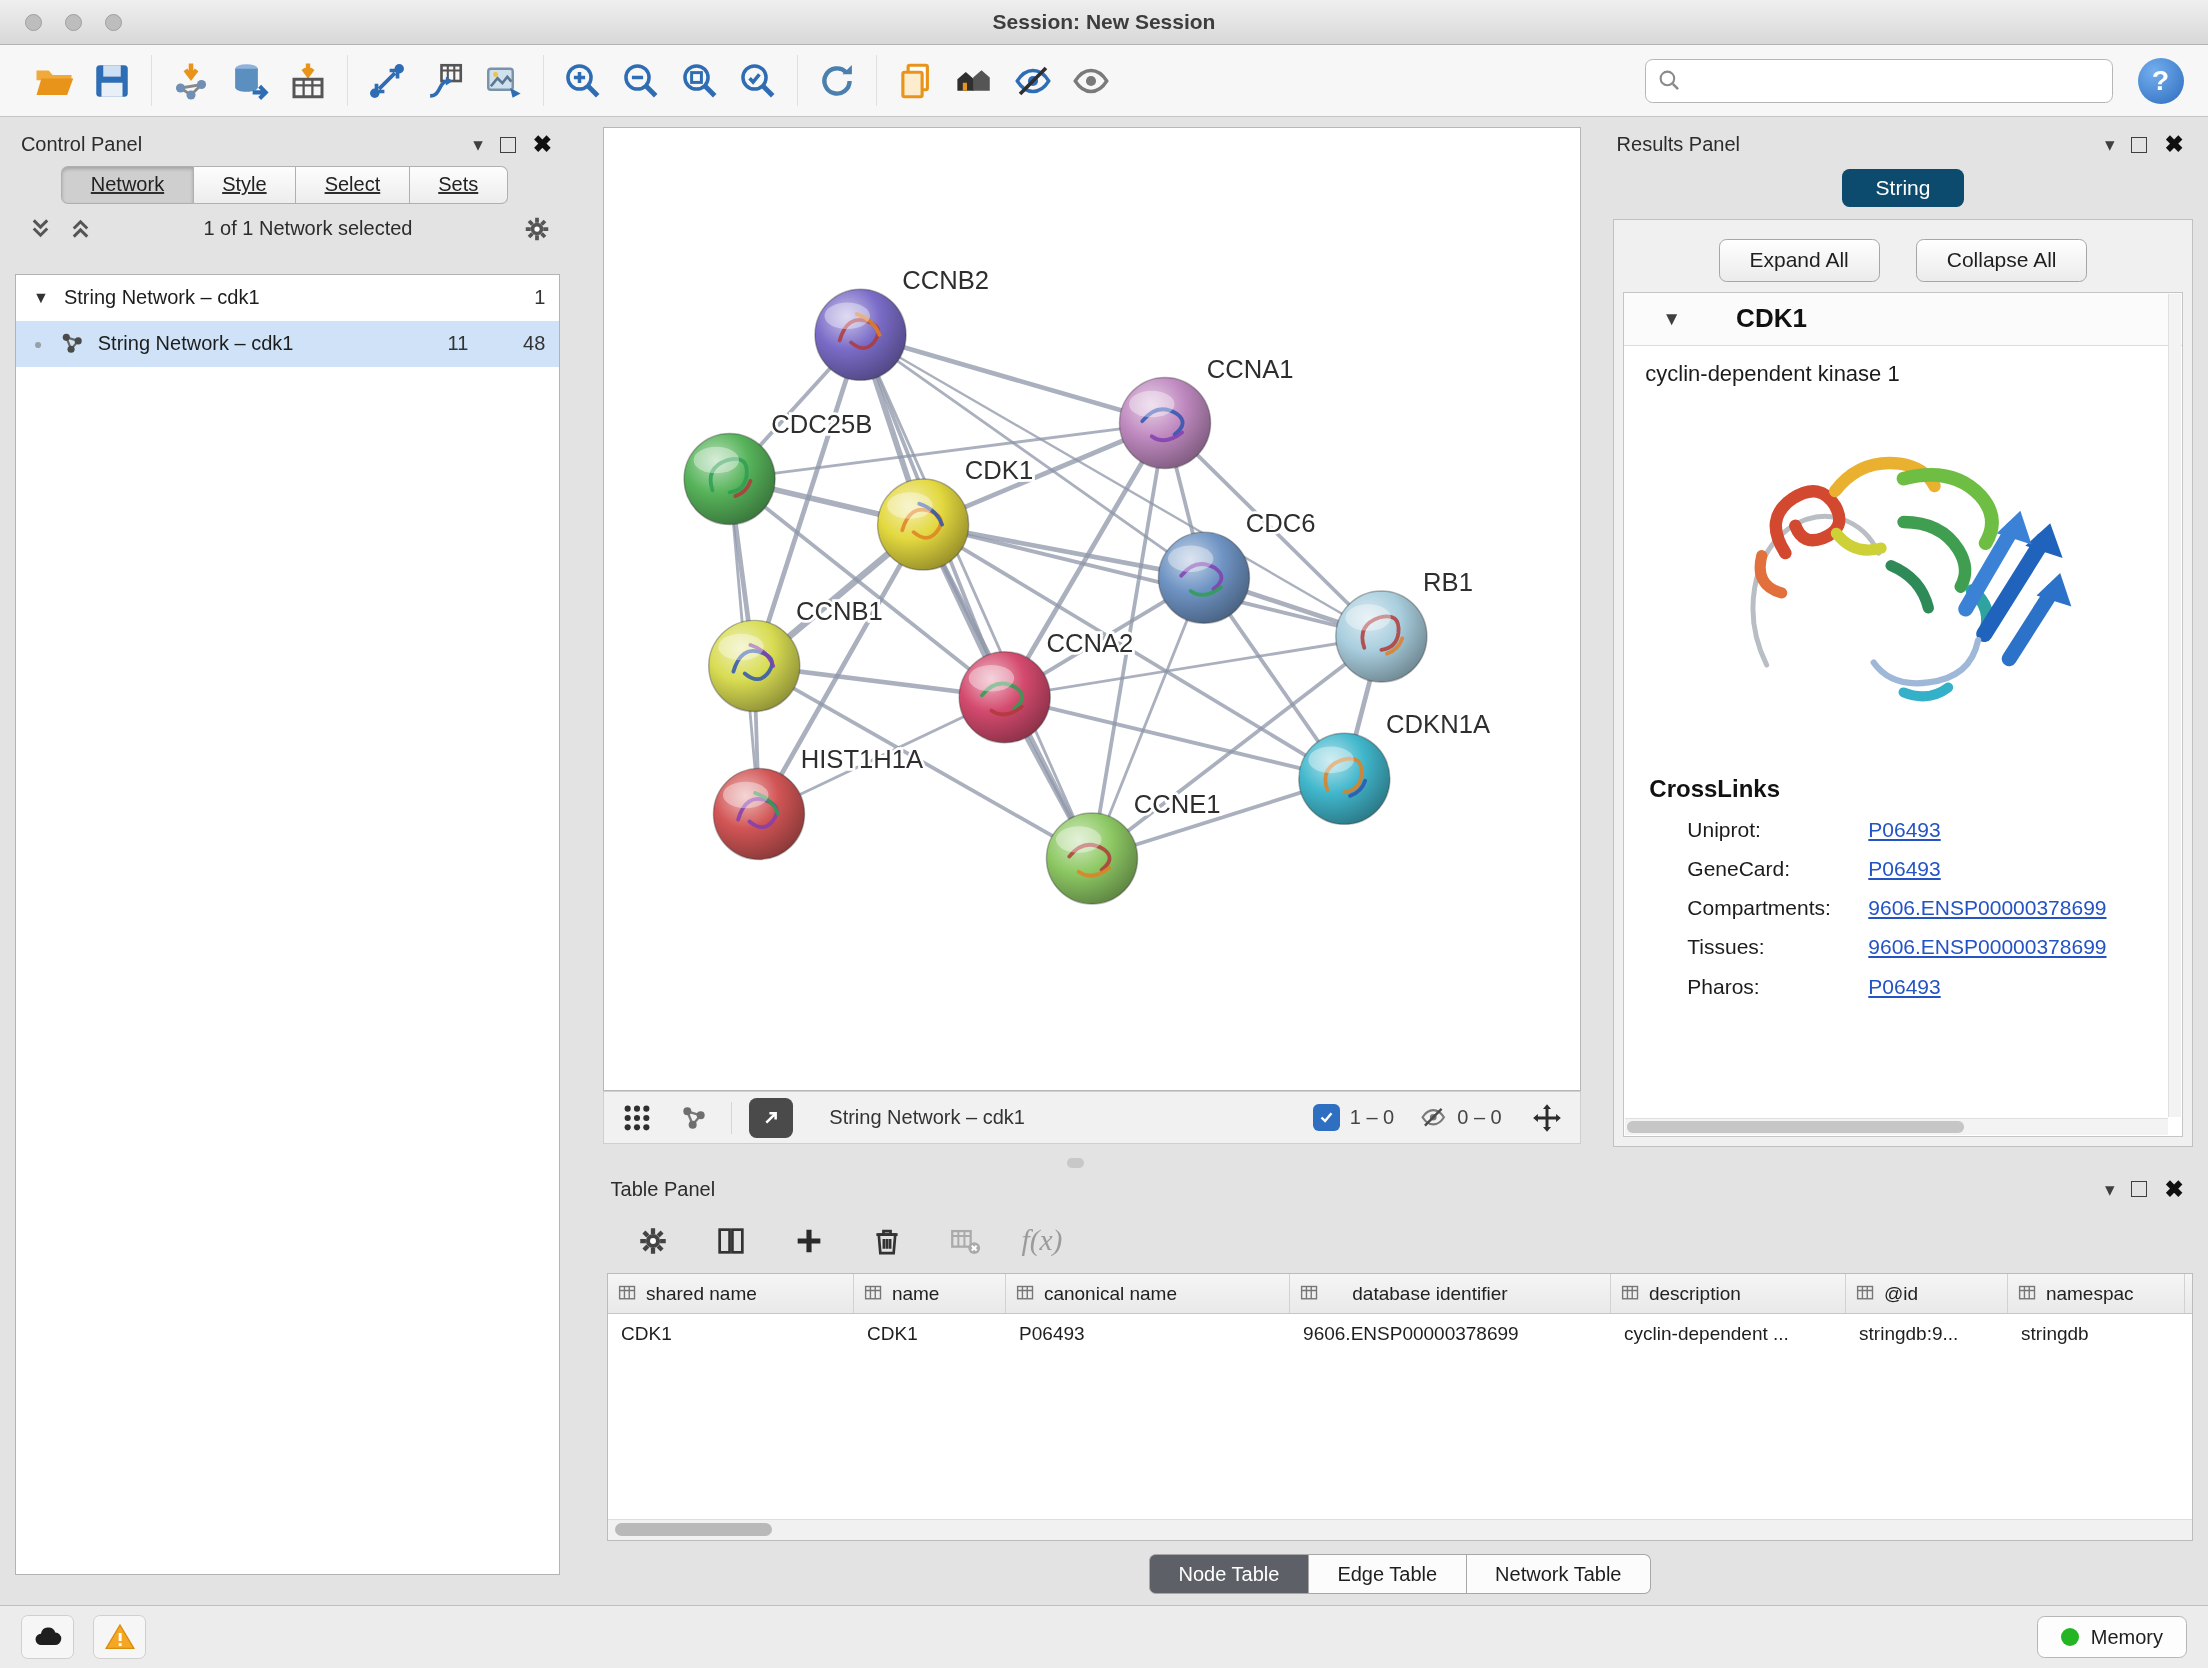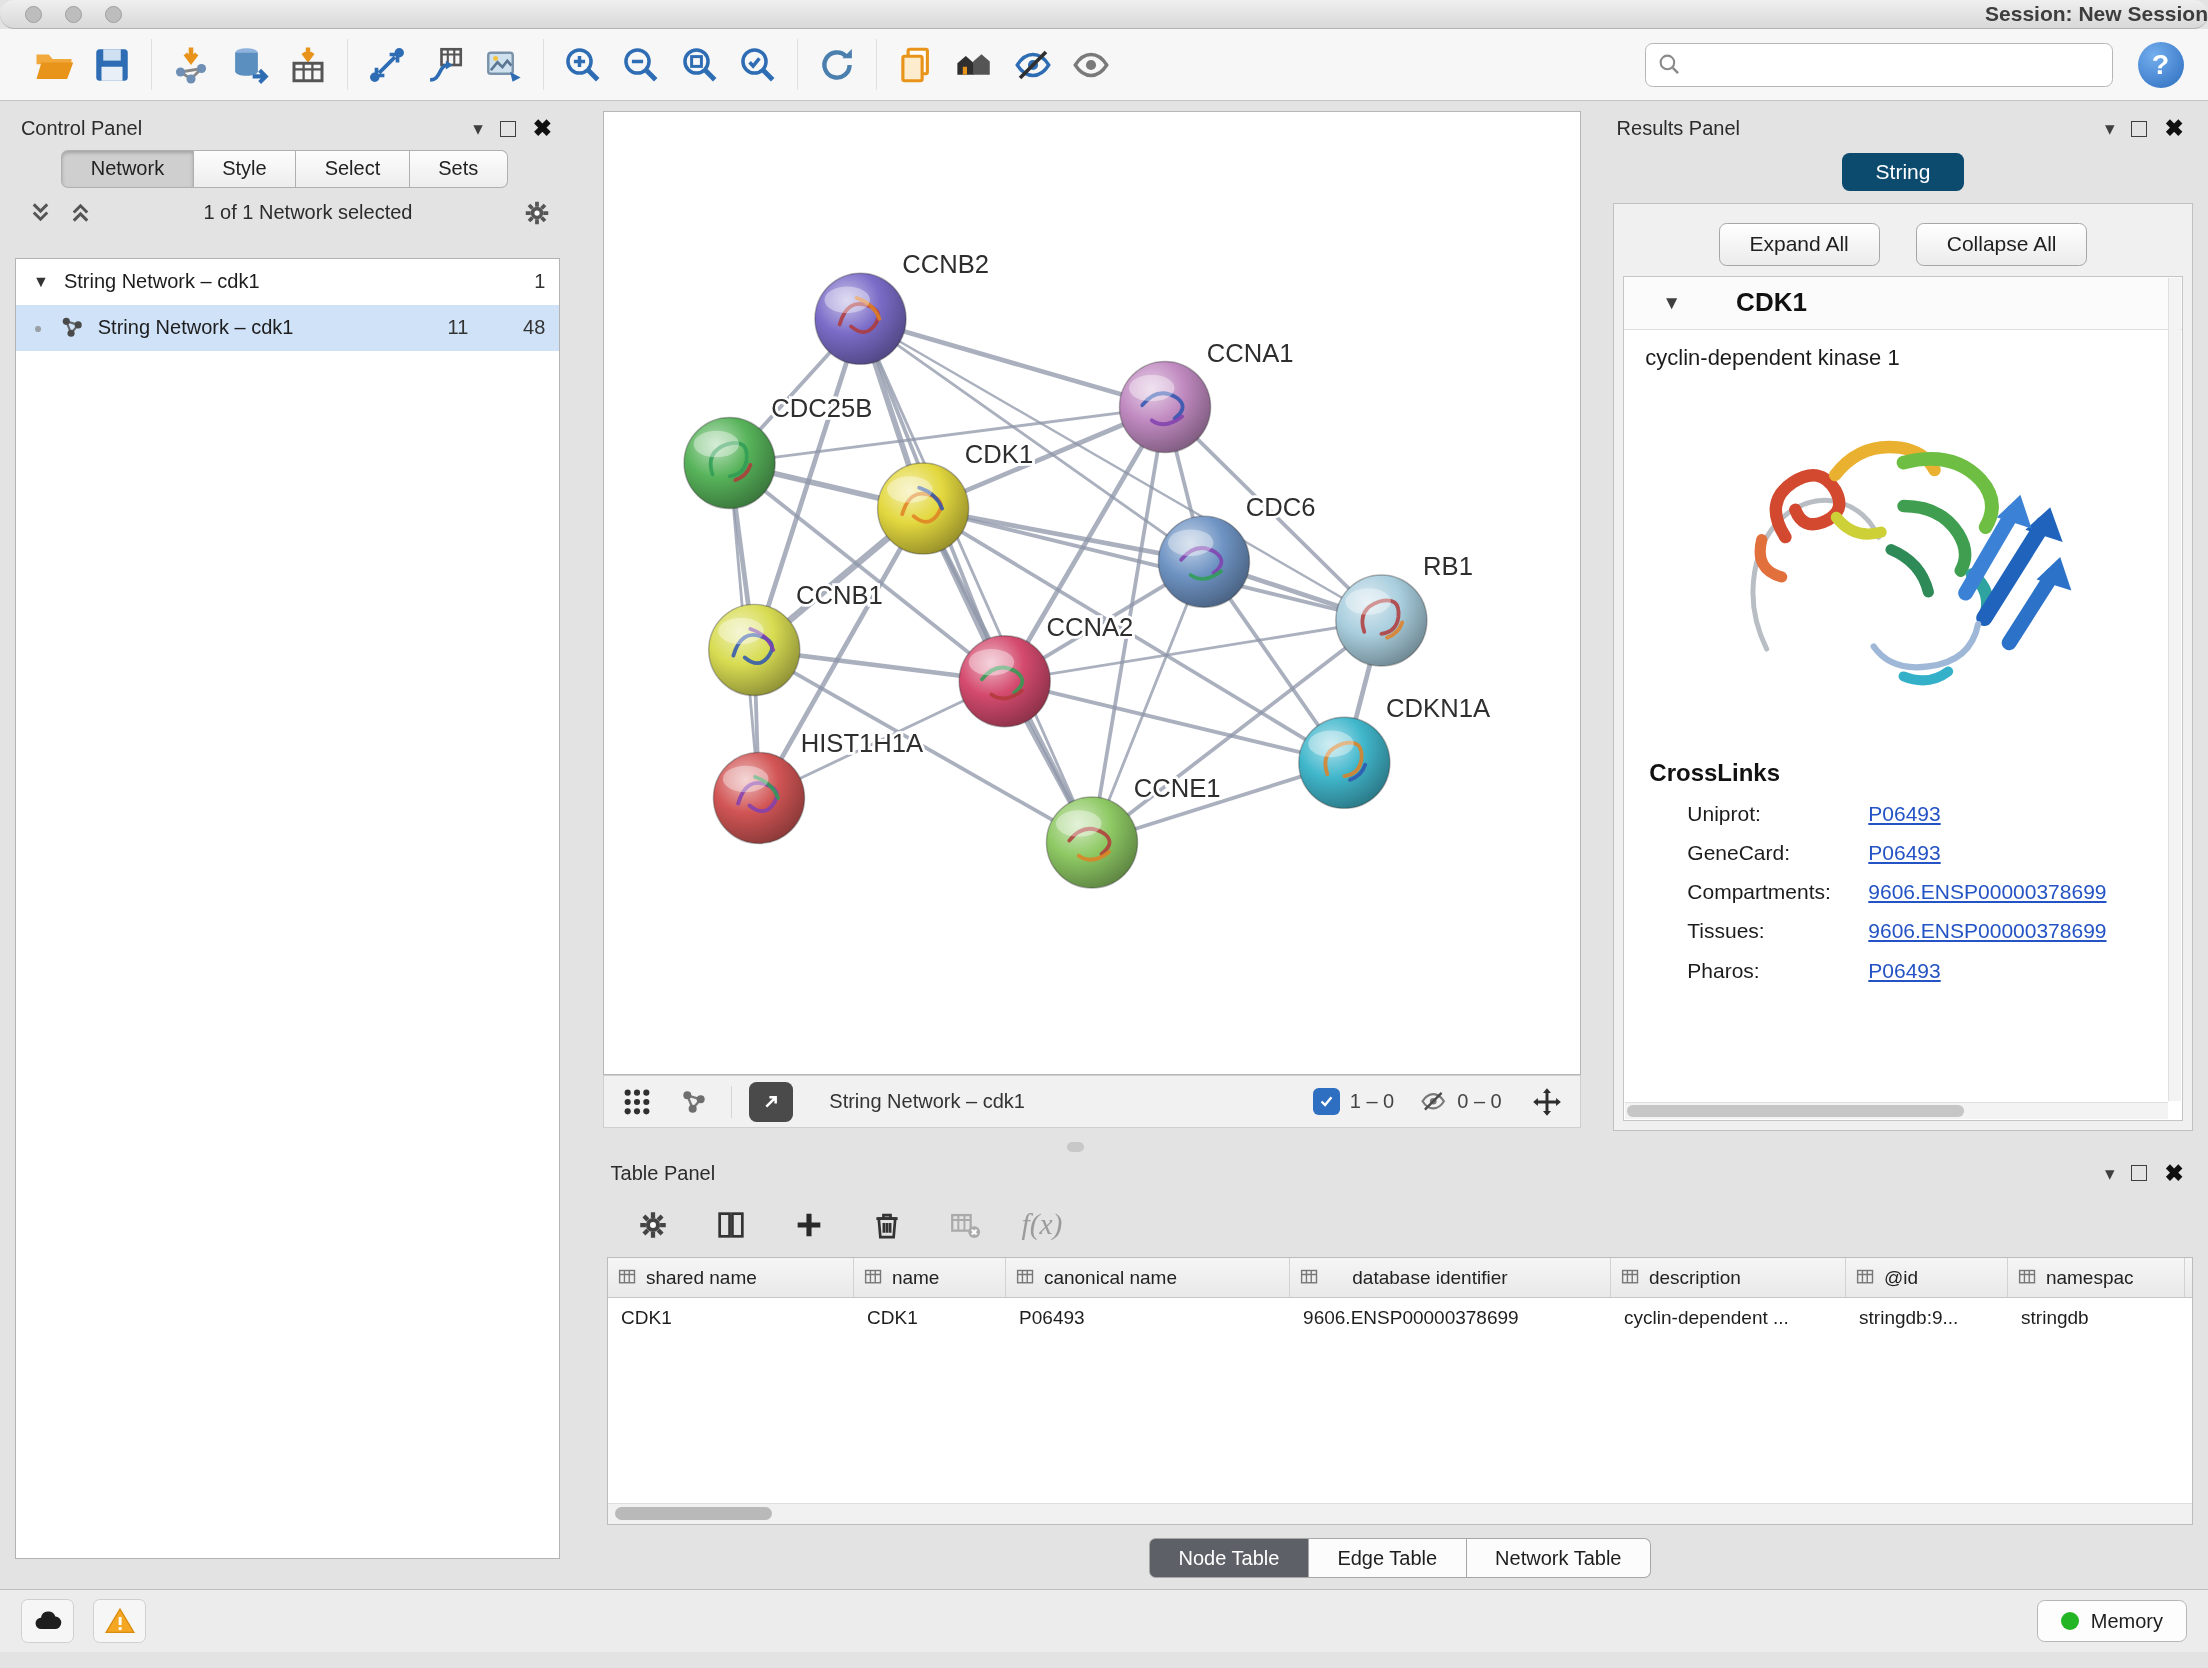--- a/index.html
+++ b/index.html
@@ -1,21 +1,21 @@
 <!DOCTYPE html>
 <html style="font-size:15px"><head>
 <meta charset="utf-8">
 <style>
   * { box-sizing: border-box; margin: 0; padding: 0; }
   html,body { width:2208px; height:1668px; overflow:hidden; }
   body { font-family:"Liberation Sans", sans-serif; background:#e3e3e3; color:#2e2e2e; }
 
   
-  .titlebar { height:29px; background:linear-gradient(#efefef,#d8d8d8); border-bottom:1px solid #b2b2b2;
-              position:relative; display:flex; align-items:center; justify-content:flex-end;border-radius:19px; }
+  .titlebar { height:45px; background:linear-gradient(#efefef,#d8d8d8); border-bottom:1px solid #b2b2b2;
+              position:relative; display:flex; align-items:center; justify-content:center; }
   .traffic { position:absolute; left:25px; top:0; height:100%; display:flex; align-items:center; gap:23px; }
   .tl { width:17px; height:17px; border-radius:50%; background:#bdbdbd; border:1px solid #9f9f9f; }
   .win-title { font-size:21px; font-weight:bold; color:#3d3d3d; }
 
   
   .toolbar { height:72px; background:#f7f7f7; border-bottom:1px solid #c5c5c5; display:flex; align-items:center; padding:0 15px; }
   .tb-groups { display:flex; align-items:center; }
   .tb-group { display:flex; align-items:center; gap:7.6px; padding:0 13.3px; }
   .tb-group + .tb-group { border-left:1px solid #e0e0e0; }
   .tb-icon { width:51px; height:51px; display:flex; align-items:center; justify-content:center; border-radius:5.7px; cursor:pointer; }
@@ -32,21 +32,21 @@
   .workspace { position:relative; height:1488px; background:#e3e3e3; }
 
   .panel-head { display:flex; align-items:center; height:42px; font-size:20px; color:#2c2c2c; padding:0 7.6px; }
   .ph-icons { margin-left:auto; display:flex; align-items:center; gap:17px; padding-right:5.7px; }
   .icon-menu { font-size:19px; color:#3f3f3f; cursor:pointer; }
   .icon-float { width:16px; height:16px; border:1.9px solid #3f3f3f; display:inline-block; cursor:pointer; }
   .icon-close { font-size:23px; color:#101010; font-weight:bold; cursor:pointer; line-height:1; }
 
   
   #control-panel { position:absolute; left:13.3px; top:6.7px; width:552px; height:1455px; }
-  .seg-tabs { display:flex; justify-content:flex-start; padding-left:48px; }
+  .seg-tabs { display:flex; justify-content:flex-start; padding-left:48px;text-decoration:underline; }
   .seg { padding:6.7px 28.5px; border:1px solid #b0b0b0; border-left:none; background:linear-gradient(#fdfdfd,#ededed);
          font-size:20px; color:#222; cursor:pointer; }
   .seg:first-child { border-left:1px solid #b0b0b0; border-radius:6.7px 0 0 6.7px; }
   .seg:last-child { border-radius:0 6.7px 6.7px 0; }
   .seg.active { background:#cfcfcf; box-shadow:inset 0 1.9px 3.8px rgba(0,0,0,.22); }
   .cp-subrow { height:49px; display:flex; align-items:center; padding:0 13.3px; gap:13.3px; }
   .cp-status { flex:1; text-align:center; font-size:20px; color:#2c2c2c; }
   .tree-box { position:absolute; top:150px; left:1.9px; right:5.7px; bottom:3.8px; background:#fff; border:1px solid #b3b3b3; overflow:hidden; }
   .tree-row { height:46px; display:flex; align-items:center; font-size:20px; color:#1d1d1d; padding:0 13.3px; gap:11.4px; }
   .tree-row .count { margin-left:auto; color:#333; }

